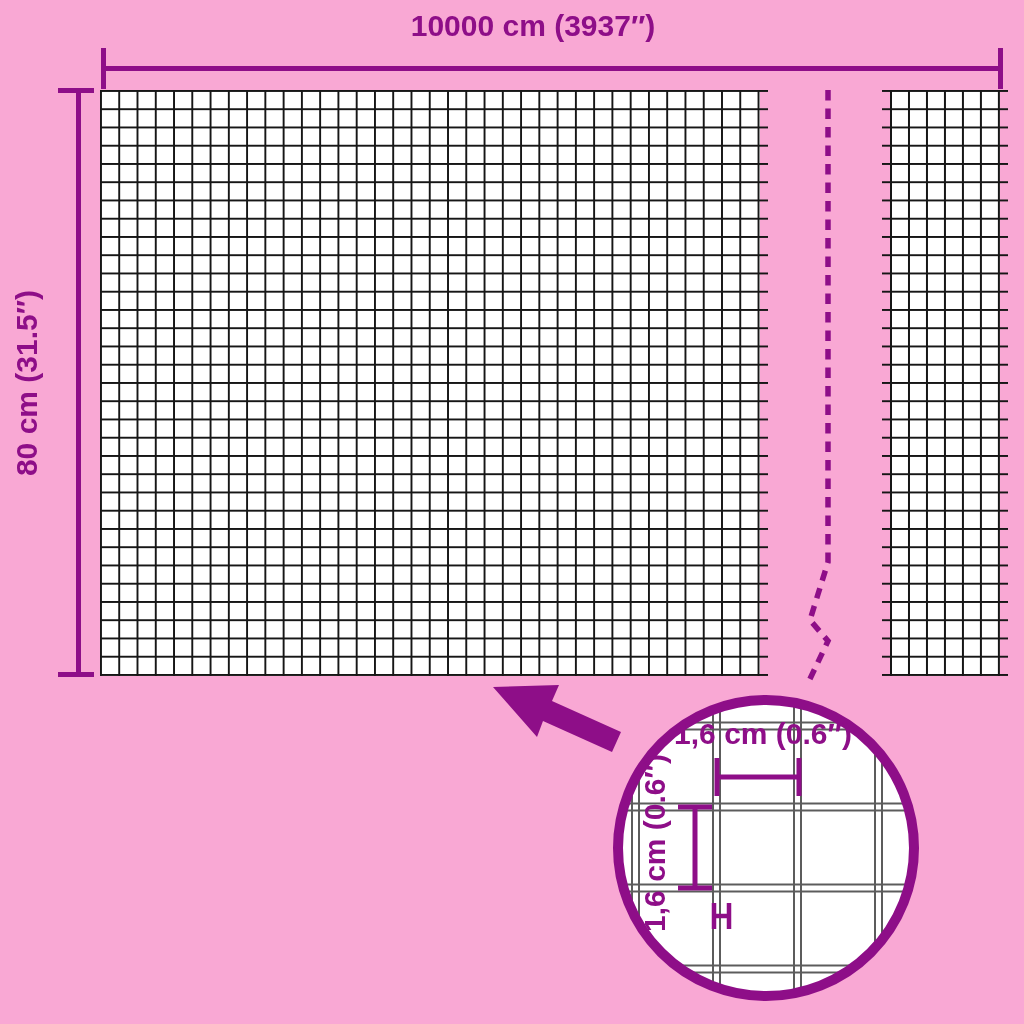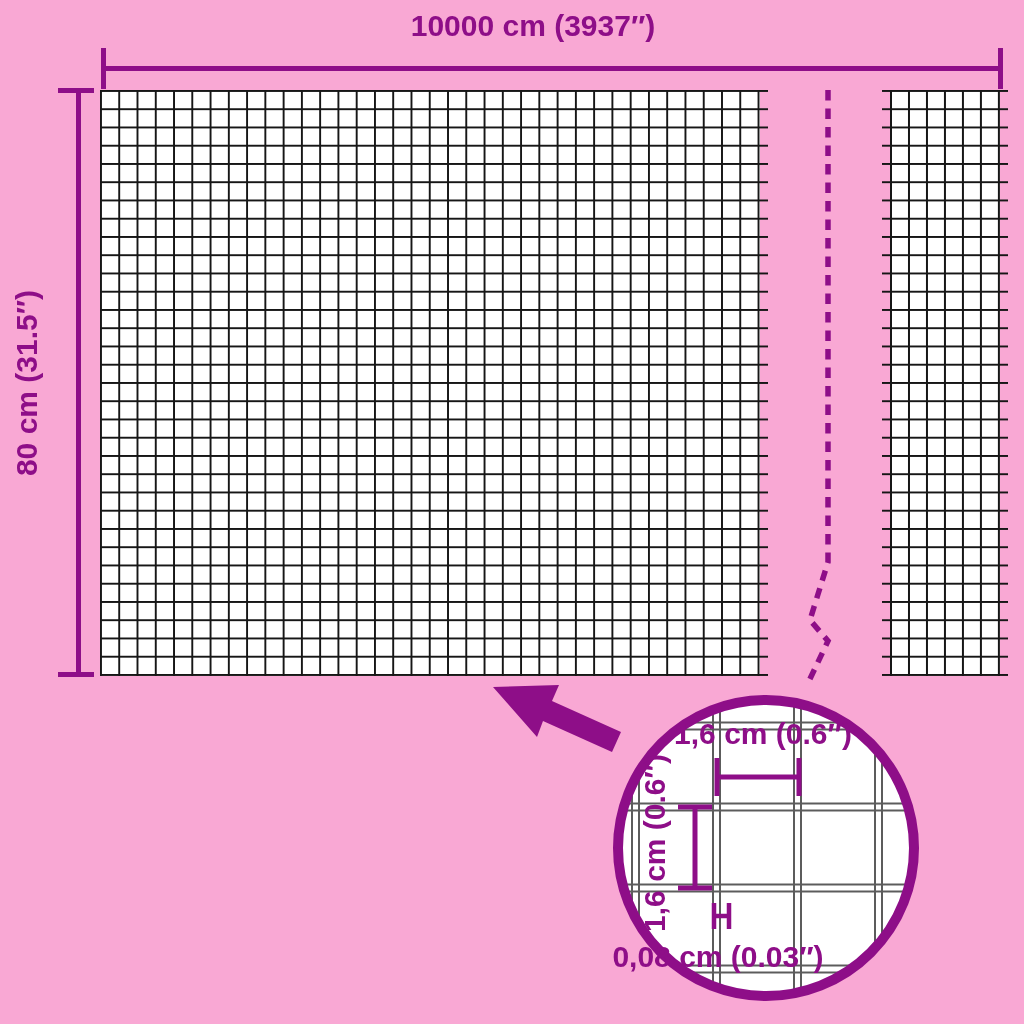--- a/index.html
+++ b/index.html
@@ -79,15 +79,14 @@
 
     <path d="M717,758 V796 M717,777 H799 M799,758 V796" fill="none" stroke="#8E0E88" stroke-width="5"></path>
 
     <path d="M678,807 H712 M695,807 V888 M678,888 H712" fill="none" stroke="#8E0E88" stroke-width="5"></path>
 
     <path d="M714,903 V929 M714,916 H729 M729,903 V929" fill="none" stroke="#8E0E88" stroke-width="4.5"></path>
   </svg>
 
   <div class="dim-label detail-label" style="left:563px; top:716px; width:400px;">1,6 cm (0.6″)</div>
   <div class="dim-label detail-label rot" style="left:505px; top:825px; width:300px; height:36px;">1,6 cm (0.6″)</div>
-  <div class="dim-label detail-label" style="left:518px; top:939px; width:400px;">0,08 cm (0.03″)</div>
 
 </div>
 
 </body></html>

